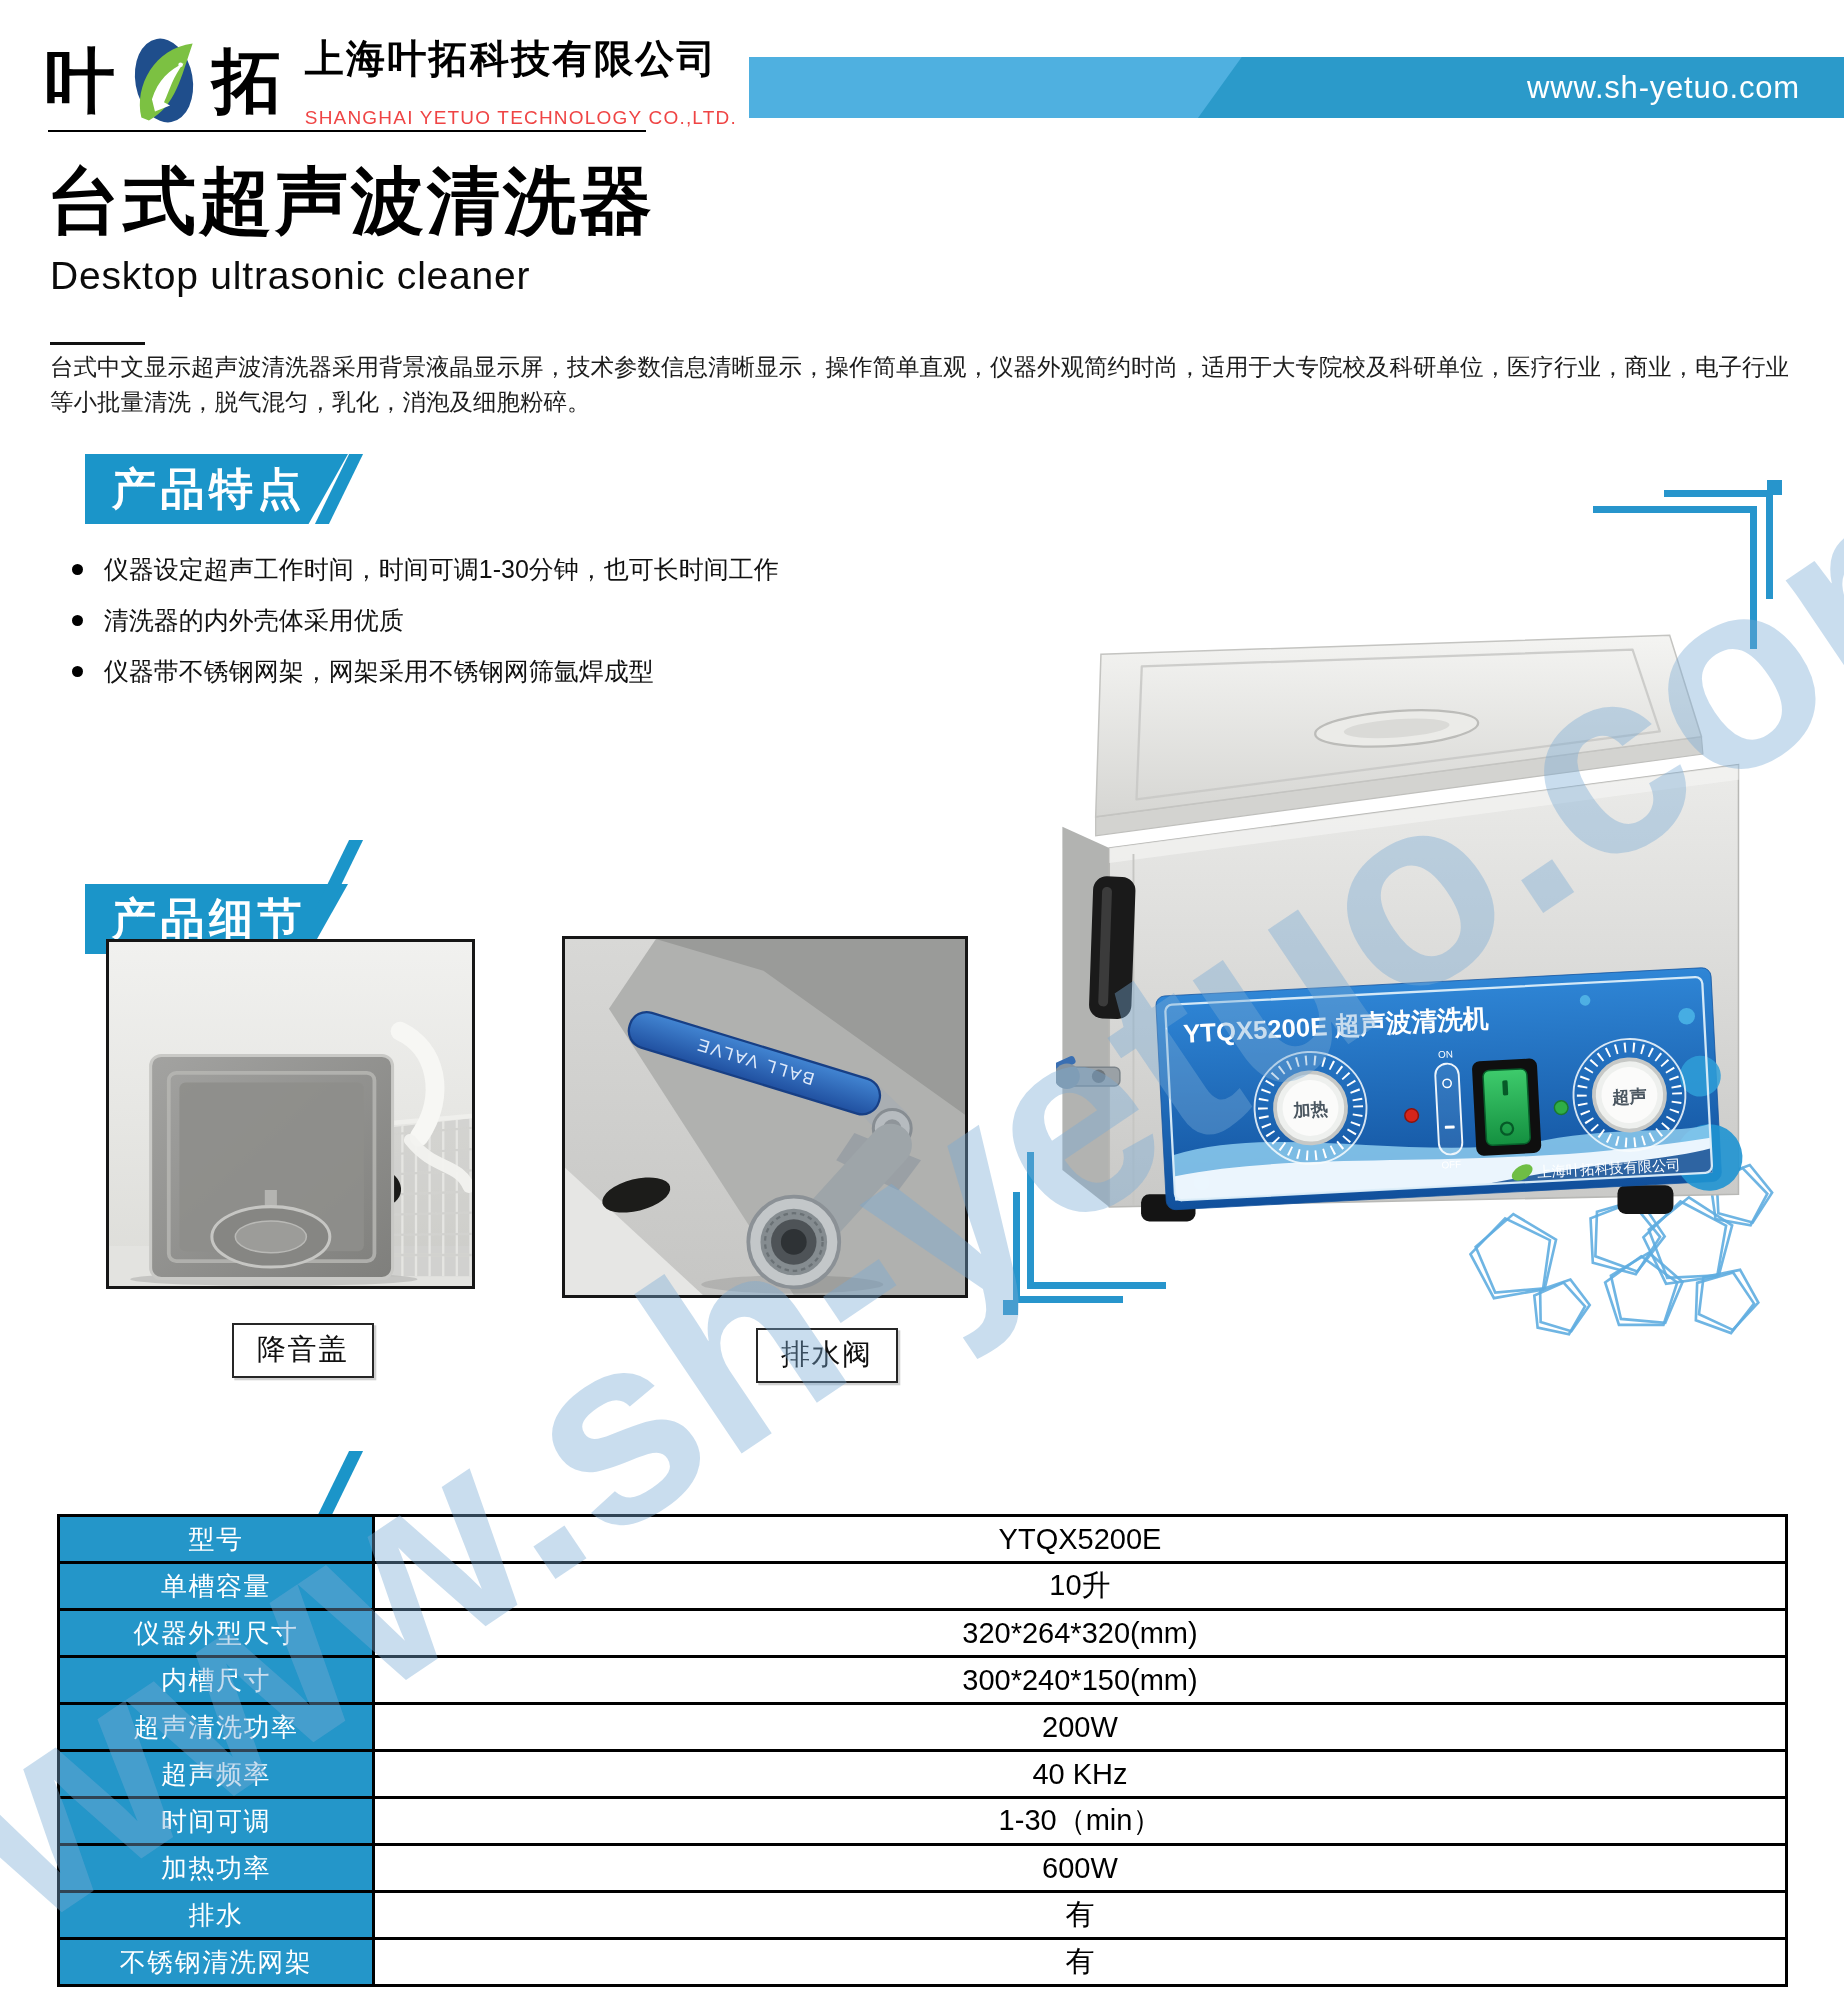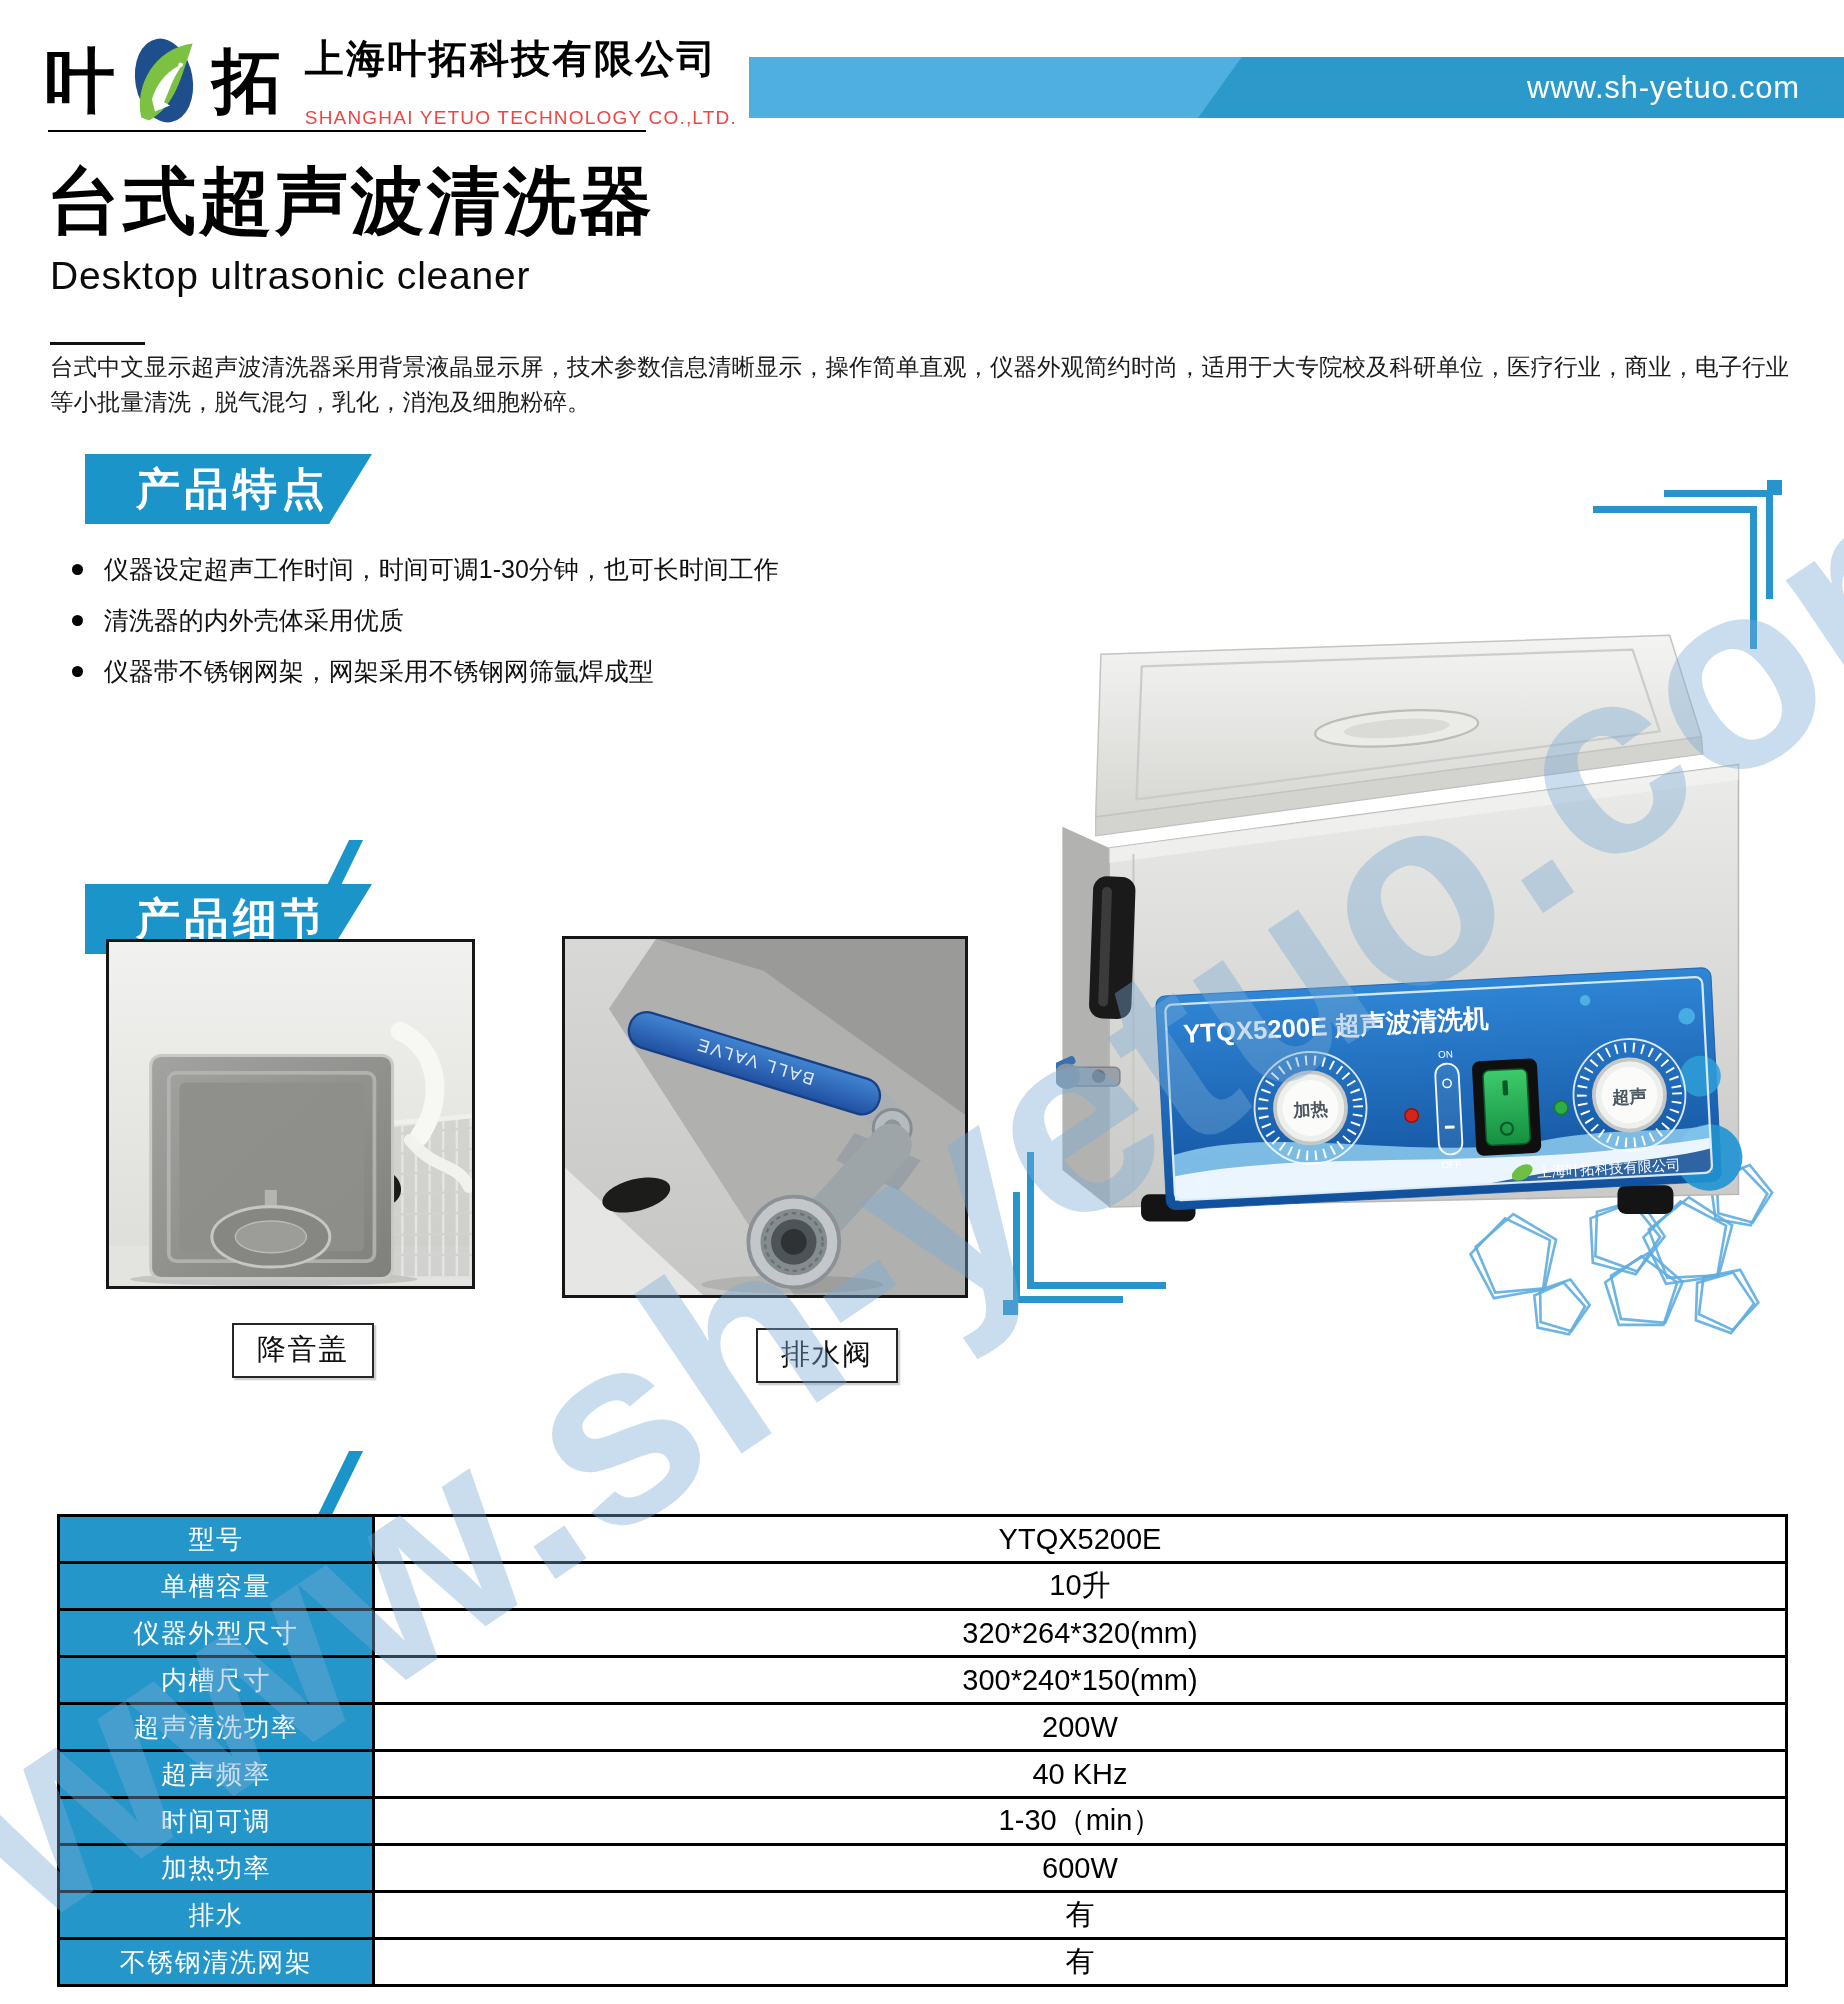--- a/index.html
+++ b/index.html
@@ -21,21 +21,21 @@
   .site-banner span{position:absolute;right:44px;top:50%;transform:translateY(-50%);
     color:#fff;font-size:31px;letter-spacing:0.8px;}
   
   .page-title{position:absolute;left:47px;top:157px;font-size:73px;font-weight:bold;color:#000;
     letter-spacing:3px;line-height:1.2;}
   .page-subtitle{position:absolute;left:50px;top:254px;font-size:39px;color:#0b0b0b;letter-spacing:0.8px;}
   .mini-rule{position:absolute;left:50px;top:342px;width:95px;height:3px;background:#111;}
   .intro{position:absolute;left:50px;top:350px;width:1760px;font-size:23.5px;line-height:35px;color:#1c1c1c;}
   
   .sb{position:absolute;left:85px;width:263px;height:70px;background:#1b95c9;
-      clip-path:polygon(0 0,100% 0,85% 100%,0 100%);padding-left:24px;}
+      clip-path:polygon(0 0,100% 0,85% 100%,0 100%);}
   .sb span{display:block;line-height:70px;padding-left:27px;color:#fff;font-size:44px;
       font-weight:bold;letter-spacing:4.5px;}
   .sb-stripe{position:absolute;width:13.6px;height:70px;background:#1b95c9;transform:skewX(-26deg);}
   
   .features{position:absolute;left:72px;top:553px;margin:0;padding:0;list-style:none;width:1287px;}
   .features li{font-size:25px;color:#111;margin-bottom:18px;line-height:33px;display:flex;align-items:center;}
   .features li::before{content:'';flex:0 0 auto;width:11.4px;height:11.4px;border-radius:50%;
     background:#000;margin-right:20.4px;}
   
   .photo{position:absolute;border:3px solid #161616;background:#ececea;}

